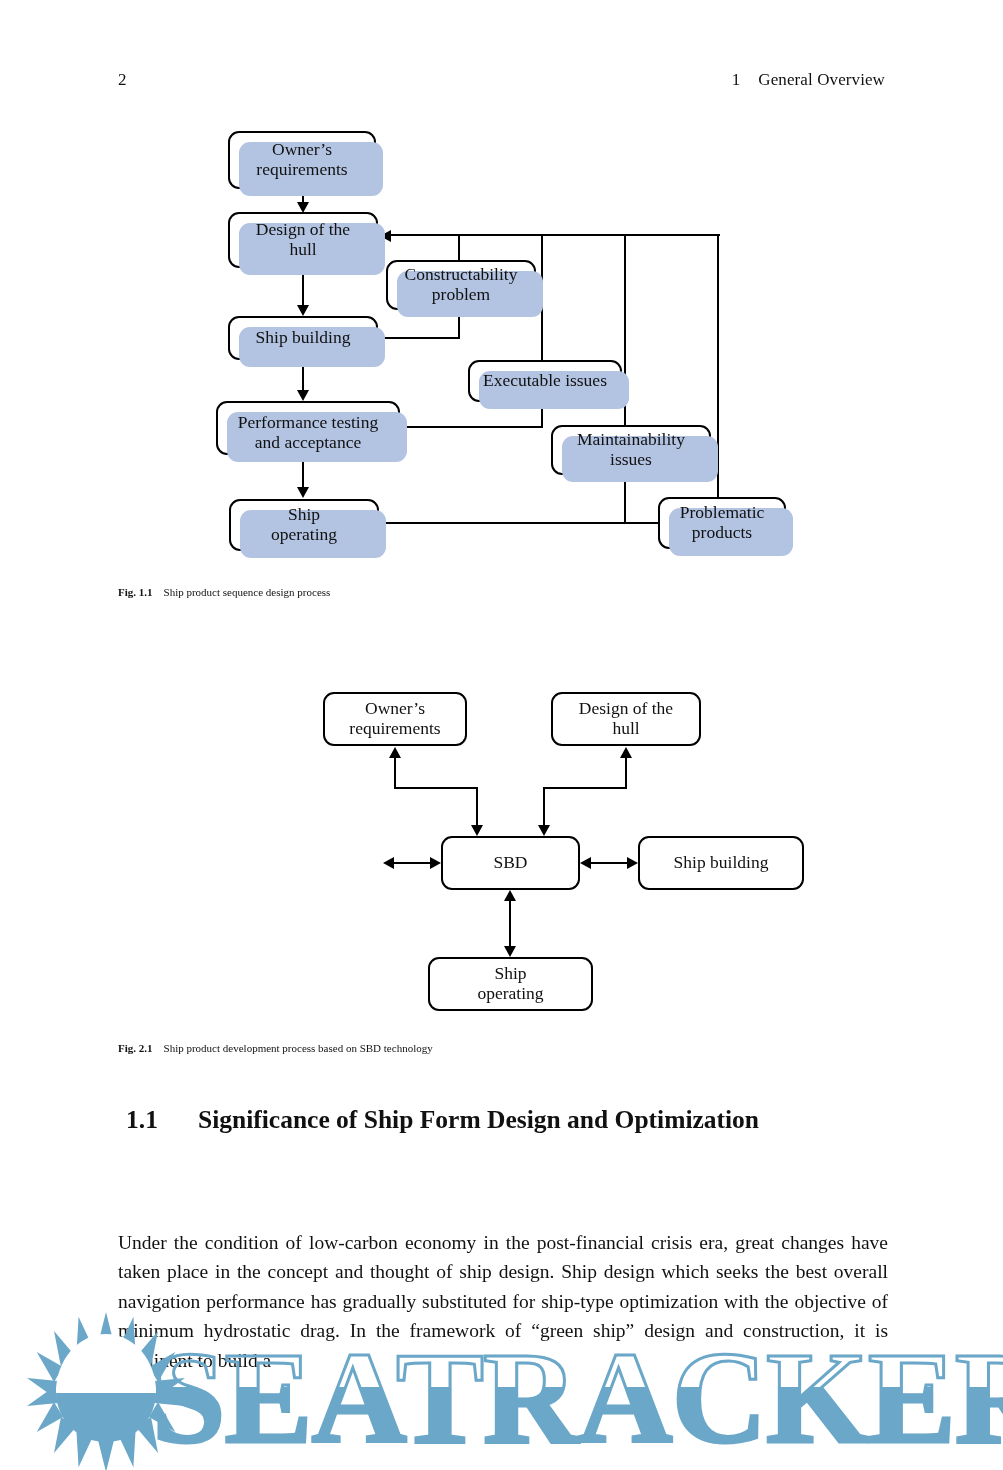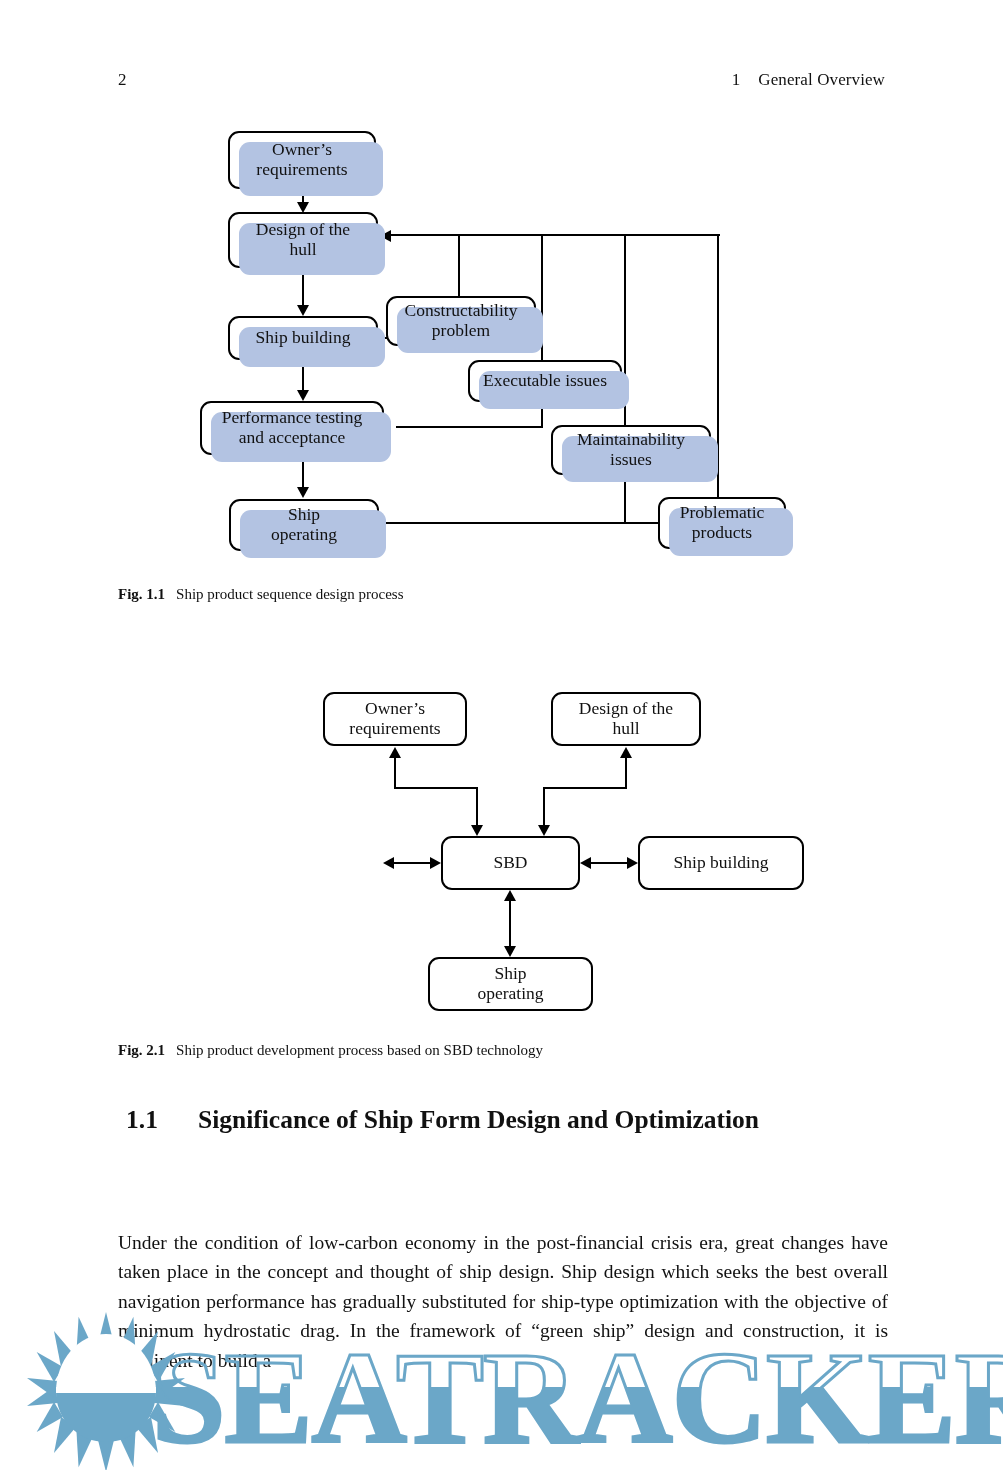--- a/index.html
+++ b/index.html
@@ -101,21 +101,21 @@
   .arrow.right {
     border-top: 6.5px solid transparent;
     border-bottom: 6.5px solid transparent;
     border-left: 11px solid #000000;
   }
 
   
   .fig-caption {
     position: absolute;
     left: 118px;
-    font-size: 15px;
+    font-size: 11px;
     white-space: nowrap;
   }
   .fig-caption .cap-num {
     font-weight: bold;
     margin-right: 11px;
   }
 
   
   .section-heading {
     position: absolute;
@@ -182,35 +182,35 @@
     <span class="bx-label">
       <span>Design of the</span><br>
       <span>hull</span>
     </span>
   </div>
 
   <div class="fig-box shadowed" style="left:228px; top:316px; width:150px; height:44px;">
     <span class="bx-label">Ship building</span>
   </div>
 
-  <div class="fig-box shadowed" style="left:200px; top:401px; width:184px; height:54px;">
+  <div class="fig-box shadowed" style="left:216px; top:401px; width:184px; height:54px;align-items:flex-end;">
     <span class="bx-label">
       <span>Performance testing</span><br>
       <span>and acceptance</span>
     </span>
   </div>
 
   <div class="fig-box shadowed" style="left:229px; top:499px; width:150px; height:52px;">
     <span class="bx-label">
       <span>Ship</span><br>
       <span>operating</span>
     </span>
   </div>
 
-  <div class="fig-box shadowed" style="left:386px; top:260px; width:150px; height:50px;margin-top:36px;">
+  <div class="fig-box shadowed" style="left:386px; top:260px; width:150px; height:50px;">
     <span class="bx-label">
       <span>Constructability</span><br>
       <span>problem</span>
     </span>
   </div>
 
   <div class="fig-box shadowed" style="left:468px; top:360px; width:154px; height:42px;">
     <span class="bx-label">Executable issues</span>
   </div>
 

